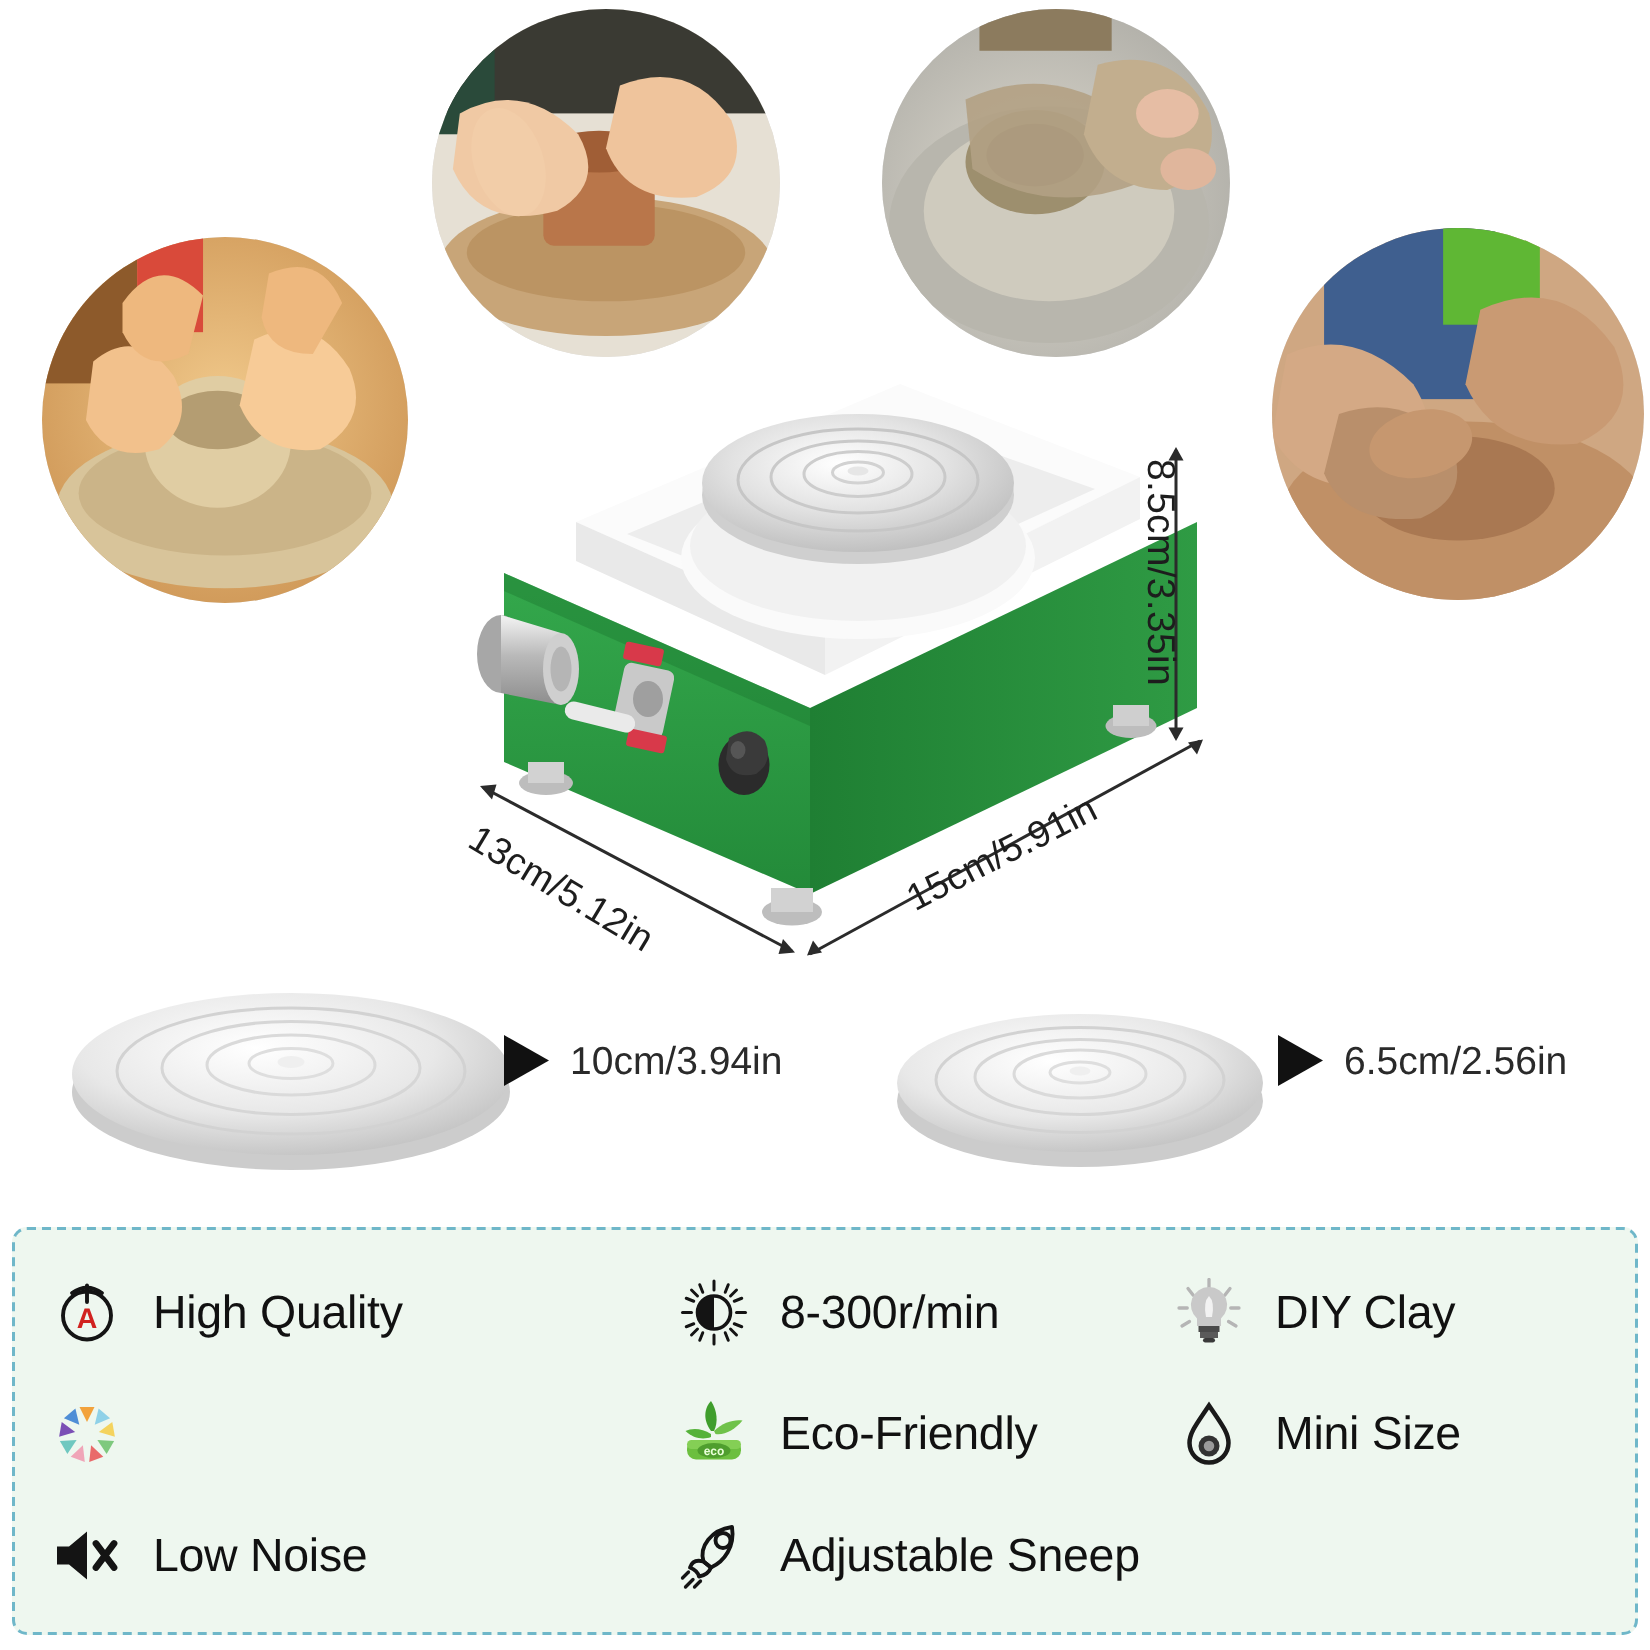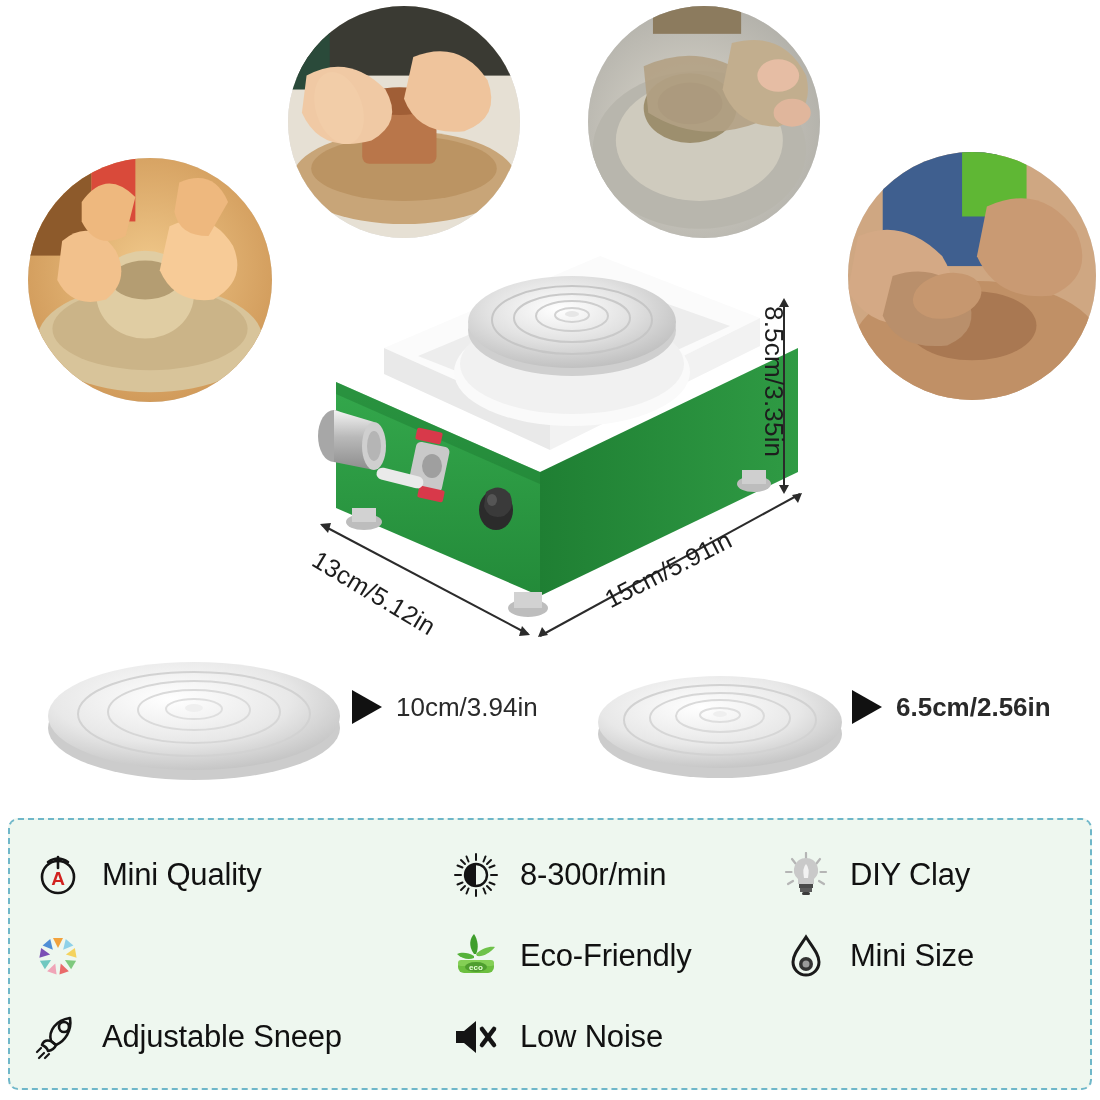--- a/index.html
+++ b/index.html
@@ -250,21 +250,21 @@
       </defs>
       <ellipse cx="150" cy="92" rx="146" ry="52" fill="#cccccc"></ellipse>
       <ellipse cx="150" cy="80" rx="146" ry="54" fill="url(#discG1)"></ellipse>
       <ellipse cx="150" cy="78" rx="116" ry="42" fill="none" stroke="#d2d2d2" stroke-width="2"></ellipse>
       <ellipse cx="150" cy="76" rx="86" ry="31" fill="none" stroke="#d6d6d6" stroke-width="2"></ellipse>
       <ellipse cx="150" cy="74" rx="56" ry="20" fill="none" stroke="#dadada" stroke-width="2"></ellipse>
       <ellipse cx="150" cy="73" rx="28" ry="10" fill="none" stroke="#dedede" stroke-width="2"></ellipse>
       <ellipse cx="150" cy="72" rx="9" ry="4" fill="#efefef"></ellipse>
     </svg>
   </div>
-  <div class="disc-row" style="left:352px; top:690px;">
+  <div class="disc-row" style="left:336px; top:690px;">
     <div class="arrow-mark"></div>
     <span class="disc-label">10cm/3.94in</span>
   </div>
 
   <div class="disc-wrap" style="left:594px; top:652px;">
     <svg width="252" height="132" viewBox="0 0 252 132">
       <defs>
         <radialGradient id="discG2" cx="42%" cy="34%" r="74%">
           <stop offset="0%" stop-color="#ffffff"></stop>
           <stop offset="55%" stop-color="#e8e8e8"></stop>
@@ -273,38 +273,38 @@
       </defs>
       <ellipse cx="126" cy="82" rx="122" ry="44" fill="#cccccc"></ellipse>
       <ellipse cx="126" cy="70" rx="122" ry="46" fill="url(#discG2)"></ellipse>
       <ellipse cx="126" cy="68" rx="96" ry="35" fill="none" stroke="#d2d2d2" stroke-width="2"></ellipse>
       <ellipse cx="126" cy="66" rx="70" ry="25" fill="none" stroke="#d6d6d6" stroke-width="2"></ellipse>
       <ellipse cx="126" cy="64" rx="44" ry="16" fill="none" stroke="#dadada" stroke-width="2"></ellipse>
       <ellipse cx="126" cy="63" rx="20" ry="7" fill="none" stroke="#dedede" stroke-width="2"></ellipse>
       <ellipse cx="126" cy="62" rx="7" ry="3" fill="#efefef"></ellipse>
     </svg>
   </div>
-  <div class="disc-row" style="left:852px; top:690px;font-weight:bold;">
+  <div class="disc-row" style="left:852px; top:690px;">
     <div class="arrow-mark"></div>
     <span class="disc-label">6.5cm/2.56in</span>
   </div>
 
   <div id="feature-panel">
     <div id="feature-grid">
 
       <div class="feature-item">
         <span class="feature-icon">
           <svg width="46" height="46" viewBox="0 0 46 46">
             <circle cx="23" cy="25" r="16" fill="none" stroke="#141414" stroke-width="2.6"></circle>
             <path d="M23 5 L23 16" stroke="#141414" stroke-width="2.6" stroke-linecap="round"></path>
             <path d="M13 10 q10 -7 20 0" fill="none" stroke="#141414" stroke-width="2.6" stroke-linecap="round"></path>
             <text x="23" y="33" font-family="Liberation Sans, sans-serif" font-size="19" font-weight="bold" fill="#d1221f" text-anchor="middle">A</text>
           </svg>
         </span>
-        <span class="feature-label">Mini Quality</span>
+        <span class="feature-label">High Quality</span>
       </div>
 
       <div class="feature-item">
         <span class="feature-icon">
           <svg width="46" height="46" viewBox="0 0 46 46">
             <g stroke="#141414" stroke-width="2" stroke-linecap="round">
               <line x1="23" y1="2" x2="23" y2="8"></line>
                 <line x1="23" y1="38" x2="23" y2="44"></line>
               <line x1="2" y1="23" x2="8" y2="23"></line>
                 <line x1="38" y1="23" x2="44" y2="23"></line>
@@ -408,43 +408,43 @@
             <circle cx="23" cy="31" r="7" fill="#333"></circle>
             <circle cx="23" cy="31" r="3.5" fill="#9a9a9a"></circle>
           </svg>
         </span>
         <span class="feature-label">Mini Size</span>
       </div>
 
 
       <div class="feature-item">
         <span class="feature-icon">
+          <svg width="48" height="44" viewBox="0 0 48 44">
+            <path d="M4 16 h8 L24 6 v32 L12 28 H4 z" fill="#141414"></path>
+            <g stroke="#141414" stroke-width="4.5" stroke-linecap="round">
+              <line x1="30" y1="14" x2="42" y2="30"></line>
+              <line x1="42" y1="14" x2="30" y2="30"></line>
+            </g>
+          </svg>
+        </span>
+        <span class="feature-label">Low Noise</span>
+      </div>
+
+      <div class="feature-item">
+        <span class="feature-icon">
           <svg width="48" height="48" viewBox="0 0 48 48">
             <path d="M17 28 C14 18 22 7 36 5 C38 18 31 28 22 32 z" fill="none" stroke="#141414" stroke-width="2.6" stroke-linejoin="round"></path>
             <circle cx="30" cy="14" r="5" fill="none" stroke="#141414" stroke-width="2.6"></circle>
             <path d="M17 28 q-7 -2 -9 4 q5 2 6 6 q6 -1 8 -6 z" fill="none" stroke="#141414" stroke-width="2.6" stroke-linejoin="round"></path>
             <g stroke="#141414" stroke-width="2.2" stroke-linecap="round">
               <line x1="10" y1="40" x2="5" y2="45"></line>
               <line x1="15" y1="41" x2="11" y2="45"></line>
               <line x1="7" y1="35" x2="3" y2="39"></line>
             </g>
           </svg>
         </span>
         <span class="feature-label">Adjustable Sneep</span>
       </div>
 
-      <div class="feature-item">
-        <span class="feature-icon">
-          <svg width="48" height="44" viewBox="0 0 48 44">
-            <path d="M4 16 h8 L24 6 v32 L12 28 H4 z" fill="#141414"></path>
-            <g stroke="#141414" stroke-width="4.5" stroke-linecap="round">
-              <line x1="30" y1="14" x2="42" y2="30"></line>
-              <line x1="42" y1="14" x2="30" y2="30"></line>
-            </g>
-          </svg>
-        </span>
-        <span class="feature-label">Low Noise</span>
-      </div>
-
     </div>
   </div>
 
 </div>
 
 </body></html>

